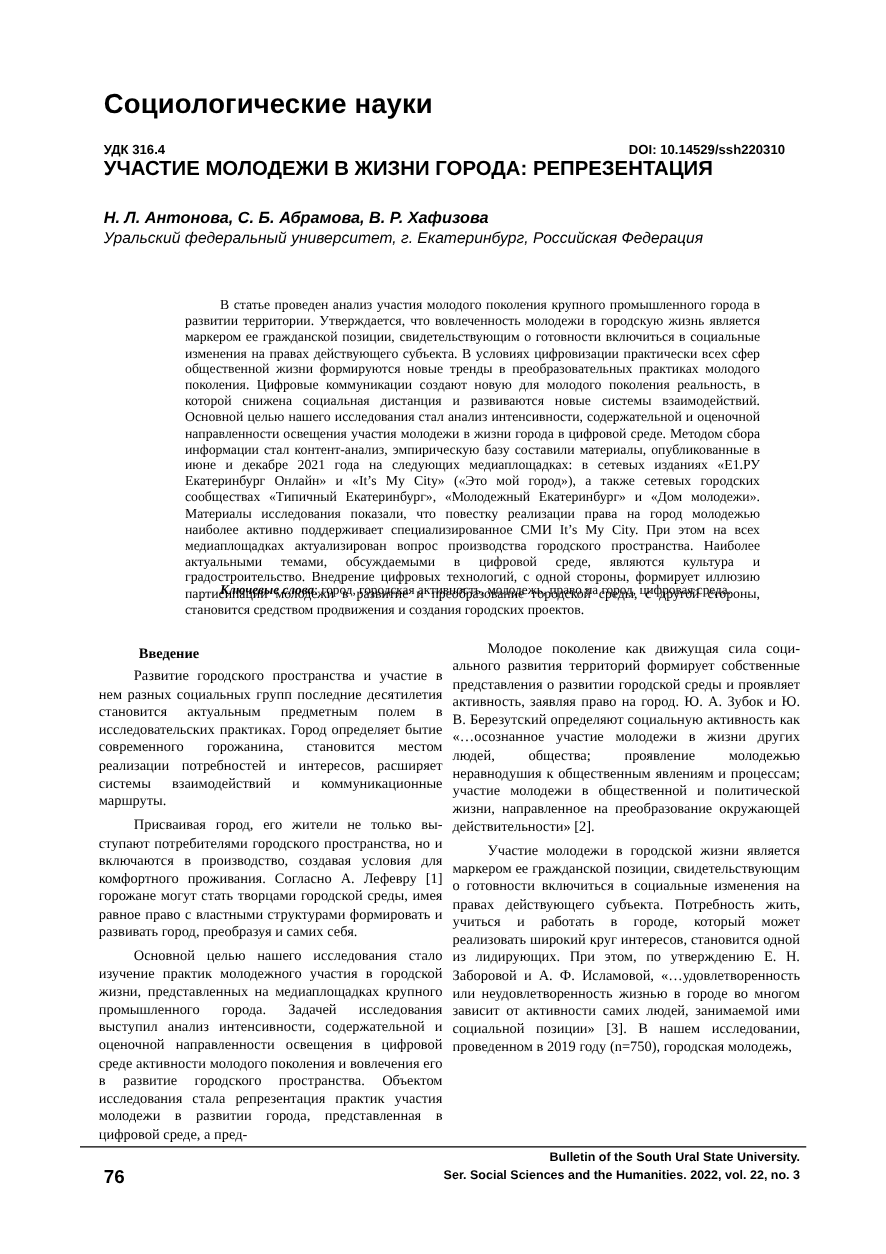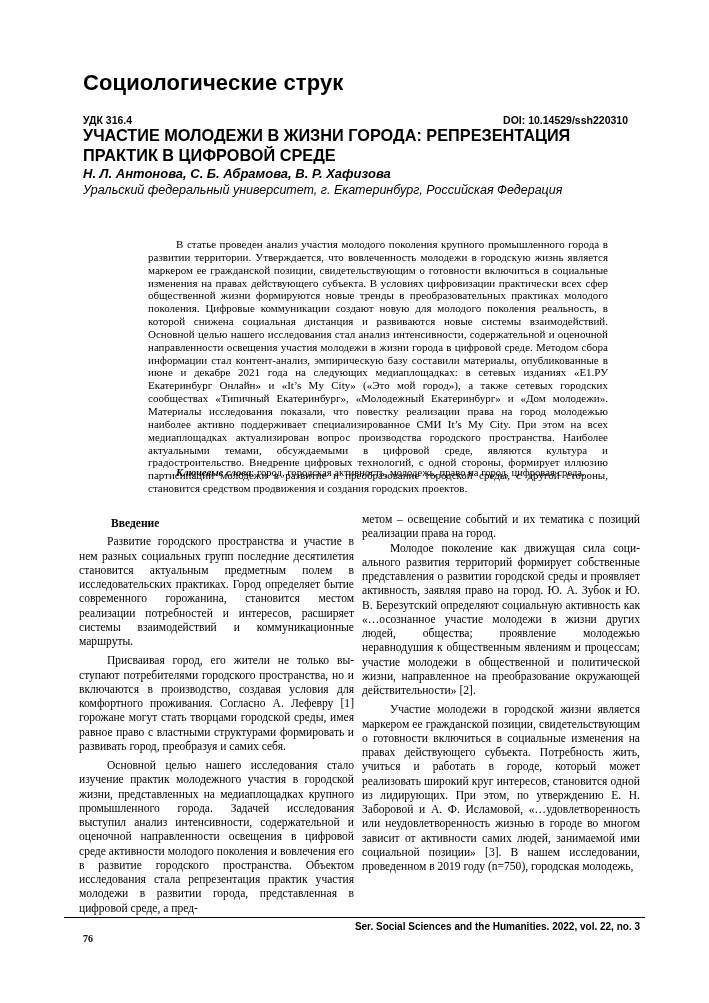--- a/index.html
+++ b/index.html
@@ -46,63 +46,62 @@
   .col.right { left: 362px; width: 278px; top: 512px; }
   .col p { margin: 0; text-align: justify; text-indent: 28px; }
   .col p.gap { margin-top: 5px; }
   .col h3 { margin: 4px; font-size: 11.55px; font-weight: bold; text-indent: 28px; line-height: 14.25px; }
   .footer-rule {
     position: absolute; left: 64px; top: 917px; width: 581px; height: 0;
     border-top: 1px solid #000;
   }
   .page-number {
     position: absolute; left: 83px; top: 933px;
-    font-family: Liberation Serif, serif; font-weight: bold; font-size: 10px;
+    font-family: Liberation Sans, sans-serif; font-weight: bold; font-size: 15px;
   }
   .journal {
     position: absolute; right: 69px; top: 920px; text-align: right;
     font-family: "Liberation Sans", sans-serif; font-weight: bold; font-size: 10px; line-height: 14px;
   }
 </style>
 </head>
 <body>
 
 <div class="page">
 
-  <div class="section-title">Социологические струк</div>
+  <div class="section-title">Социологические науки</div>
 
   <div class="meta-row">
     <span>УДК 316.4</span>
     <span>DOI: 10.14529/ssh220310</span>
   </div>
 
   <div class="article-title">
     <div>УЧАСТИЕ МОЛОДЕЖИ В ЖИЗНИ ГОРОДА: РЕПРЕЗЕНТАЦИЯ</div>
-    <div>ПРАКТИК В ЦИФРОВОЙ СРЕДЕ</div>
   </div>
 
   <div class="authors">Н. Л. Антонова, С. Б. Абрамова, В. Р. Хафизова</div>
   <div class="affiliation">Уральский федеральный университет, г. Екатеринбург, Российская Федерация</div>
 
   <p class="abstract">В статье проведен анализ участия молодого поколения крупного промышленного города в развитии территории. Утверждается, что вовлеченность молодежи в городскую жизнь является маркером ее гражданской позиции, свидетельствующим о готовности включиться в социальные изменения на правах действующего субъекта. В условиях цифровизации практически всех сфер общественной жизни формируются новые тренды в преобразовательных практиках молодого поколения. Цифровые коммуникации создают новую для молодого поколения реальность, в которой снижена социальная дистанция и развиваются новые системы взаимодействий. Основной целью нашего исследования стал анализ интенсивности, содержательной и оценочной направленности освещения участия молодежи в жизни города в цифровой среде. Методом сбора информации стал контент-анализ, эмпирическую базу составили материалы, опубликованные в июне и декабре 2021 года на следующих медиаплощадках: в сетевых изданиях «E1.РУ Екатеринбург Онлайн» и «It’s My City» («Это мой город»), а также сетевых городских сообществах «Типичный Екатеринбург», «Молодежный Екатеринбург» и «Дом молодежи». Материалы исследования показали, что повест­ку реализации права на город молодежью наиболее активно поддерживает специализированное СМИ It’s My City. При этом на всех медиаплощадках актуализирован вопрос производства город­ского пространства. Наиболее актуальными темами, обсуждаемыми в цифровой среде, являются культура и градостроительство. Внедрение цифровых технологий, с одной стороны, формирует иллюзию партисипации молодежи в развитие и преобразование городской среды, с другой сторо­ны, становится средством продвижения и создания городских проектов.</p>
 
   <p class="keywords"><b>Ключевые слова</b><span>: город, городская активность, молодежь, право на город, цифровая среда.</span></p>
 
   <div class="col left">
     <h3>Введение</h3>
     <p>Развитие городского пространства и участие в нем разных социальных групп последние деся­тилетия становится актуальным предметным по­лем в исследовательских практиках. Город опре­деляет бытие современного горожанина, становит­ся местом реализации потребностей и интересов, расширяет системы взаимодействий и коммуника­ционные маршруты.</p>
     <p class="gap">Присваивая город, его жители не только вы­ступают потребителями городского пространства, но и включаются в производство, создавая условия для комфортного проживания. Согласно А. Ле­февру [1] горожане могут стать творцами город­ской среды, имея равное право с властными струк­турами формировать и развивать город, преобра­зуя и самих себя.</p>
     <p class="gap">Основной целью нашего исследования стало изучение практик молодежного участия в город­ской жизни, представленных на медиаплощадках крупного промышленного города. Задачей иссле­дования выступил анализ интенсивности, содер­жательной и оценочной направленности освеще­ния в цифровой среде активности молодого поко­ления и вовлечения его в развитие городского про­странства. Объектом исследования стала репре­зентация практик участия молодежи в развитии города, представленная в цифровой среде, а пред-</p>
   </div>
 
   <div class="col right">
-    <p style="text-indent:0">метом – освещение событий и их тематика с пози­ций реализации права на город.</p>
     <p>Молодое поколение как движущая сила соци­ального развития территорий формирует соб­ственные представления о развитии городской среды и проявляет активность, заявляя право на город. Ю. А. Зубок и Ю. В. Березутский опреде­ляют социальную активность как «…осознанное участие молодежи в жизни других людей, обще­ства; проявление молодежью неравнодушия к об­щественным явлениям и процессам; участие моло­дежи в общественной и политической жизни, направленное на преобразование окружающей действительности» [2].</p>
     <p class="gap">Участие молодежи в городской жизни являет­ся маркером ее гражданской позиции, свидетель­ствующим о готовности включиться в социальные изменения на правах действующего субъекта. По­требность жить, учиться и работать в городе, ко­торый может реализовать широкий круг интере­сов, становится одной из лидирующих. При этом, по утверждению Е. Н. Заборовой и А. Ф. Исламо­вой, «…удовлетворенность или неудовлетворен­ность жизнью в городе во многом зависит от ак­тивности самих людей, занимаемой ими социаль­ной позиции» [3]. В нашем исследовании, прове­денном в 2019 году (n=750), городская молодежь,</p>
   </div>
 
   <div class="footer-rule"></div>
   <div class="page-number">76</div>
   <div class="journal">
+    <div>Bulletin of the South Ural State University.</div>
     <div>Ser. Social Sciences and the Humanities. 2022, vol. 22, no. 3</div>
   </div>
 
 </div>
 
 </body></html>

